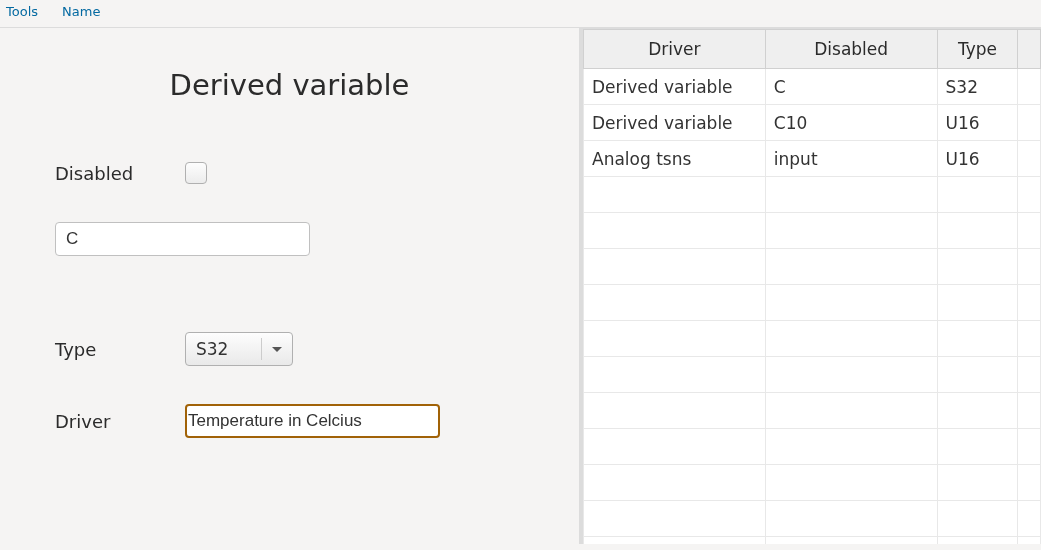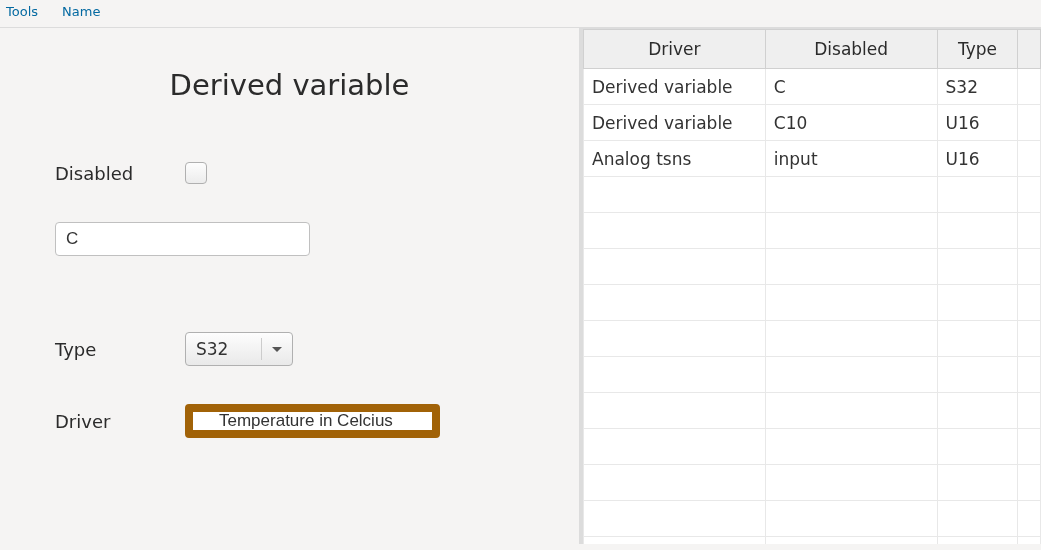--- a/index.html
+++ b/index.html
@@ -67,22 +67,22 @@
       height: 34px;
       border: 1px solid #c0c0c0;
       border-radius: 4px;
       background: #fff;
       padding: 4px 10px;
       font-size: 17px;
       color: #333;
       outline: none;
     }
     .text-input.focused {
-      border: 8px solid #a16207;
-      padding: 3px 26px;
+      border: 2px solid #a16207;
+      padding: 3px 1px;
     }
     .select {
       width: 108px;
       height: 34px;
       border: 1px solid #b0b0b0;
       border-radius: 4px;
       background: linear-gradient(#fdfdfd, #e9e9e9);
       display: flex;
       align-items: center;
       padding: 0 10px;

